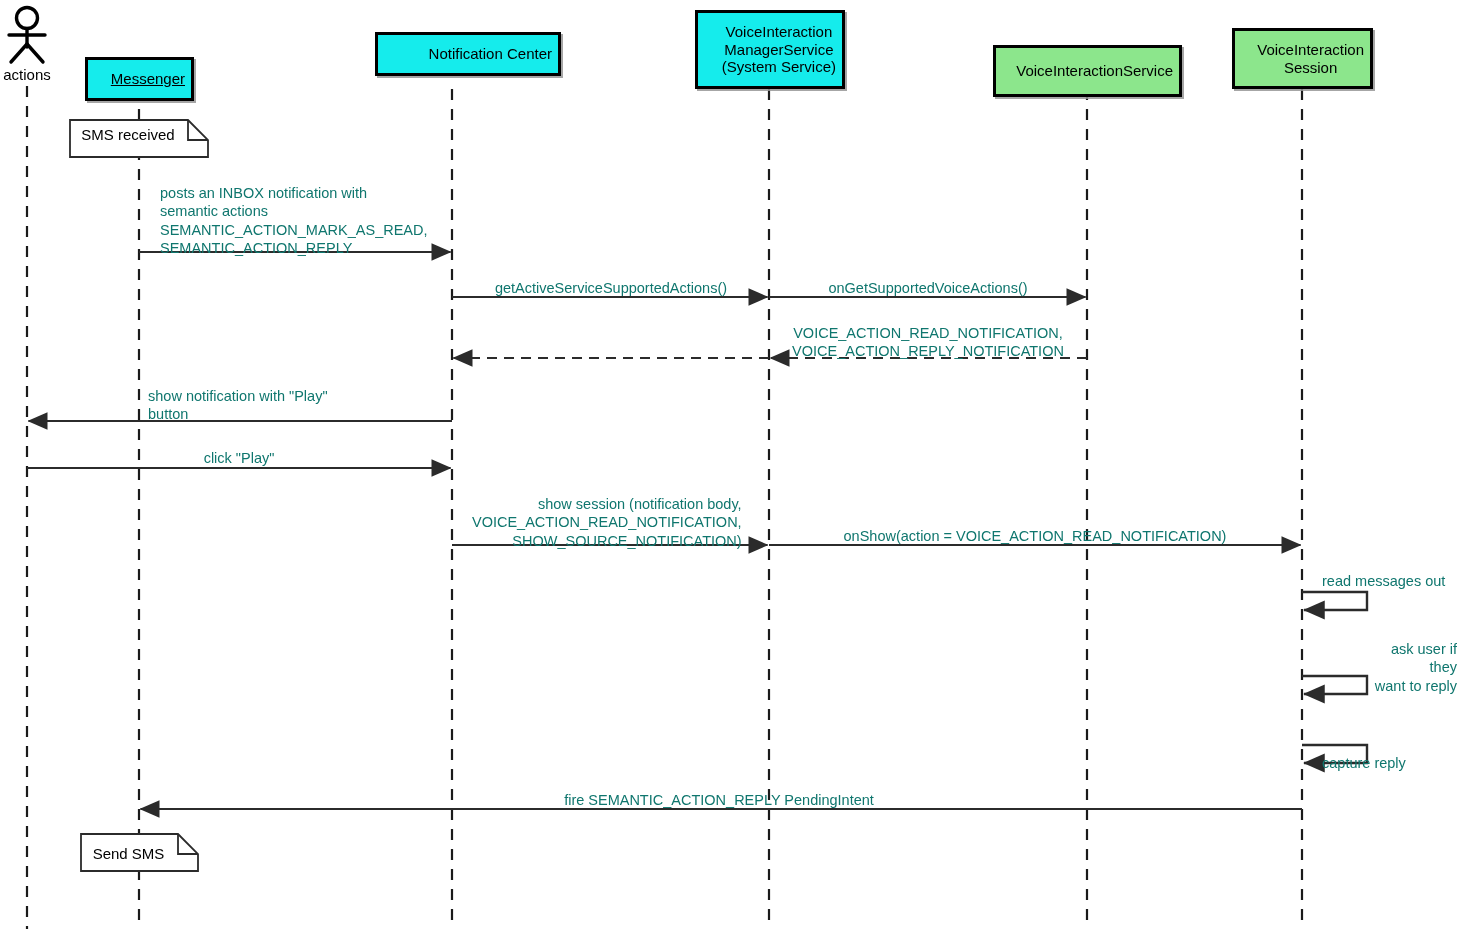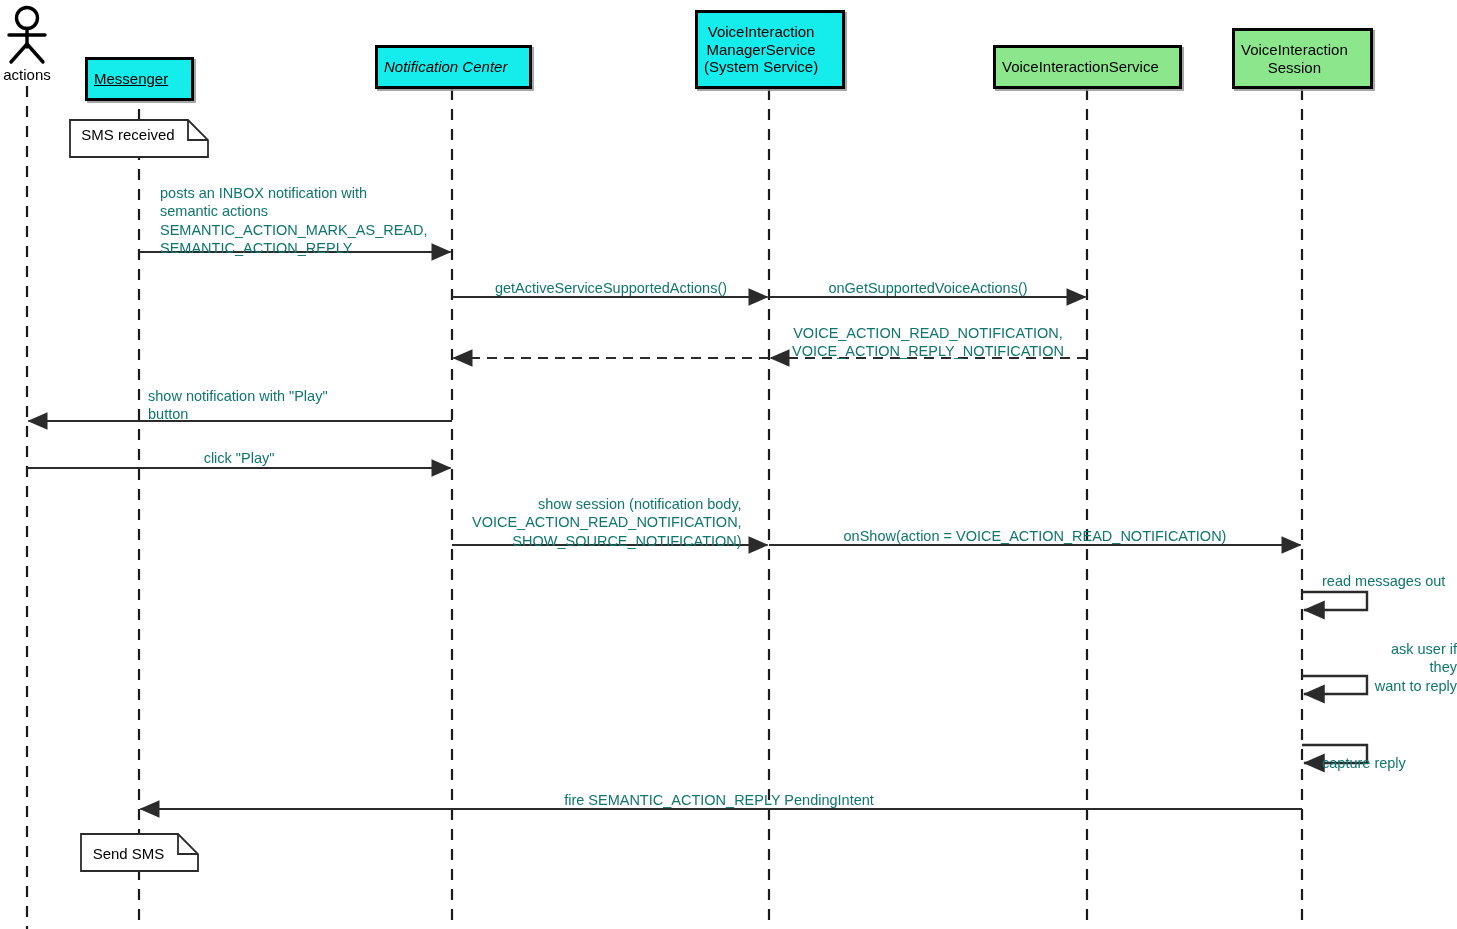--- a/index.html
+++ b/index.html
@@ -55,21 +55,21 @@
   }
 
   
   .pbox {
     position: absolute;
     box-sizing: border-box;
     border: 3px solid #000000;
     box-shadow: 2px 2px 0 0 rgba(150,150,150,0.85);
     display: flex;
     align-items: center;
-    justify-content: flex-start;
+    justify-content: flex-end;
     text-align: center;
     line-height: 1.16;
     font-size: 15px;
     color: #000000;
     padding: 2px 6px;
     white-space: pre-line;
   }
   .pbox.cyan { background: #15ecec; }
   .pbox.green { background: #8ce68c; }
 
@@ -154,25 +154,25 @@
       <circle class="actor-stroke" cx="27" cy="18" r="10.5"></circle>
       <line class="actor-stroke" x1="27" y1="28.5" x2="27" y2="47"></line>
       <line class="actor-stroke" x1="9" y1="35" x2="45" y2="35"></line>
       <line class="actor-stroke" x1="27" y1="44" x2="11" y2="62"></line>
       <line class="actor-stroke" x1="27" y1="44" x2="43" y2="62"></line>
     </g>
   </svg>
 
   <div id="participants-layer">
       <div class="pbox cyan" style="left: 85px; top: 57px; width: 109px; height: 44px; text-decoration: underline;"><span>Messenger</span></div>
-      <div class="pbox cyan" style="left: 375px; top: 45px; width: 157px; height: 44px; font-style: italic;"><span>Notification Center</span></div>
+      <div class="pbox cyan" style="left: 375px; top: 32px; width: 186px; height: 44px;"><span>Notification Center</span></div>
       <div class="pbox cyan" style="left: 695px; top: 10px; width: 150px; height: 79px;"><span>VoiceInteraction
 ManagerService
 (System Service)</span></div>
-      <div class="pbox green" style="left: 993px; top: 45px; width: 189px; height: 44px;"><span>VoiceInteractionService</span></div>
+      <div class="pbox green" style="left: 993px; top: 45px; width: 189px; height: 52px;"><span>VoiceInteractionService</span></div>
       <div class="pbox green" style="left: 1232px; top: 28px; width: 141px; height: 61px;"><span>VoiceInteraction
 Session</span></div>
       <div class="actor-label" style="left: 27px; top: 66px;">actions</div>
     </div>
   <div id="notes-layer">
       <div class="note" style="left: 69px; top: 119px; width: 140px; height: 30px;">
         <svg width="140" height="39" viewBox="0 0 140 39" style="position: absolute; left: 0px; top: 0px;">
           <path d="M1,1 L119,1 L139,21 L139,38 L1,38 Z" fill="#ffffff" stroke="#2b2b2b" stroke-width="1.8"></path>
           <path d="M119,1 L119,21 L139,21" fill="none" stroke="#2b2b2b" stroke-width="1.8"></path>
         </svg>

